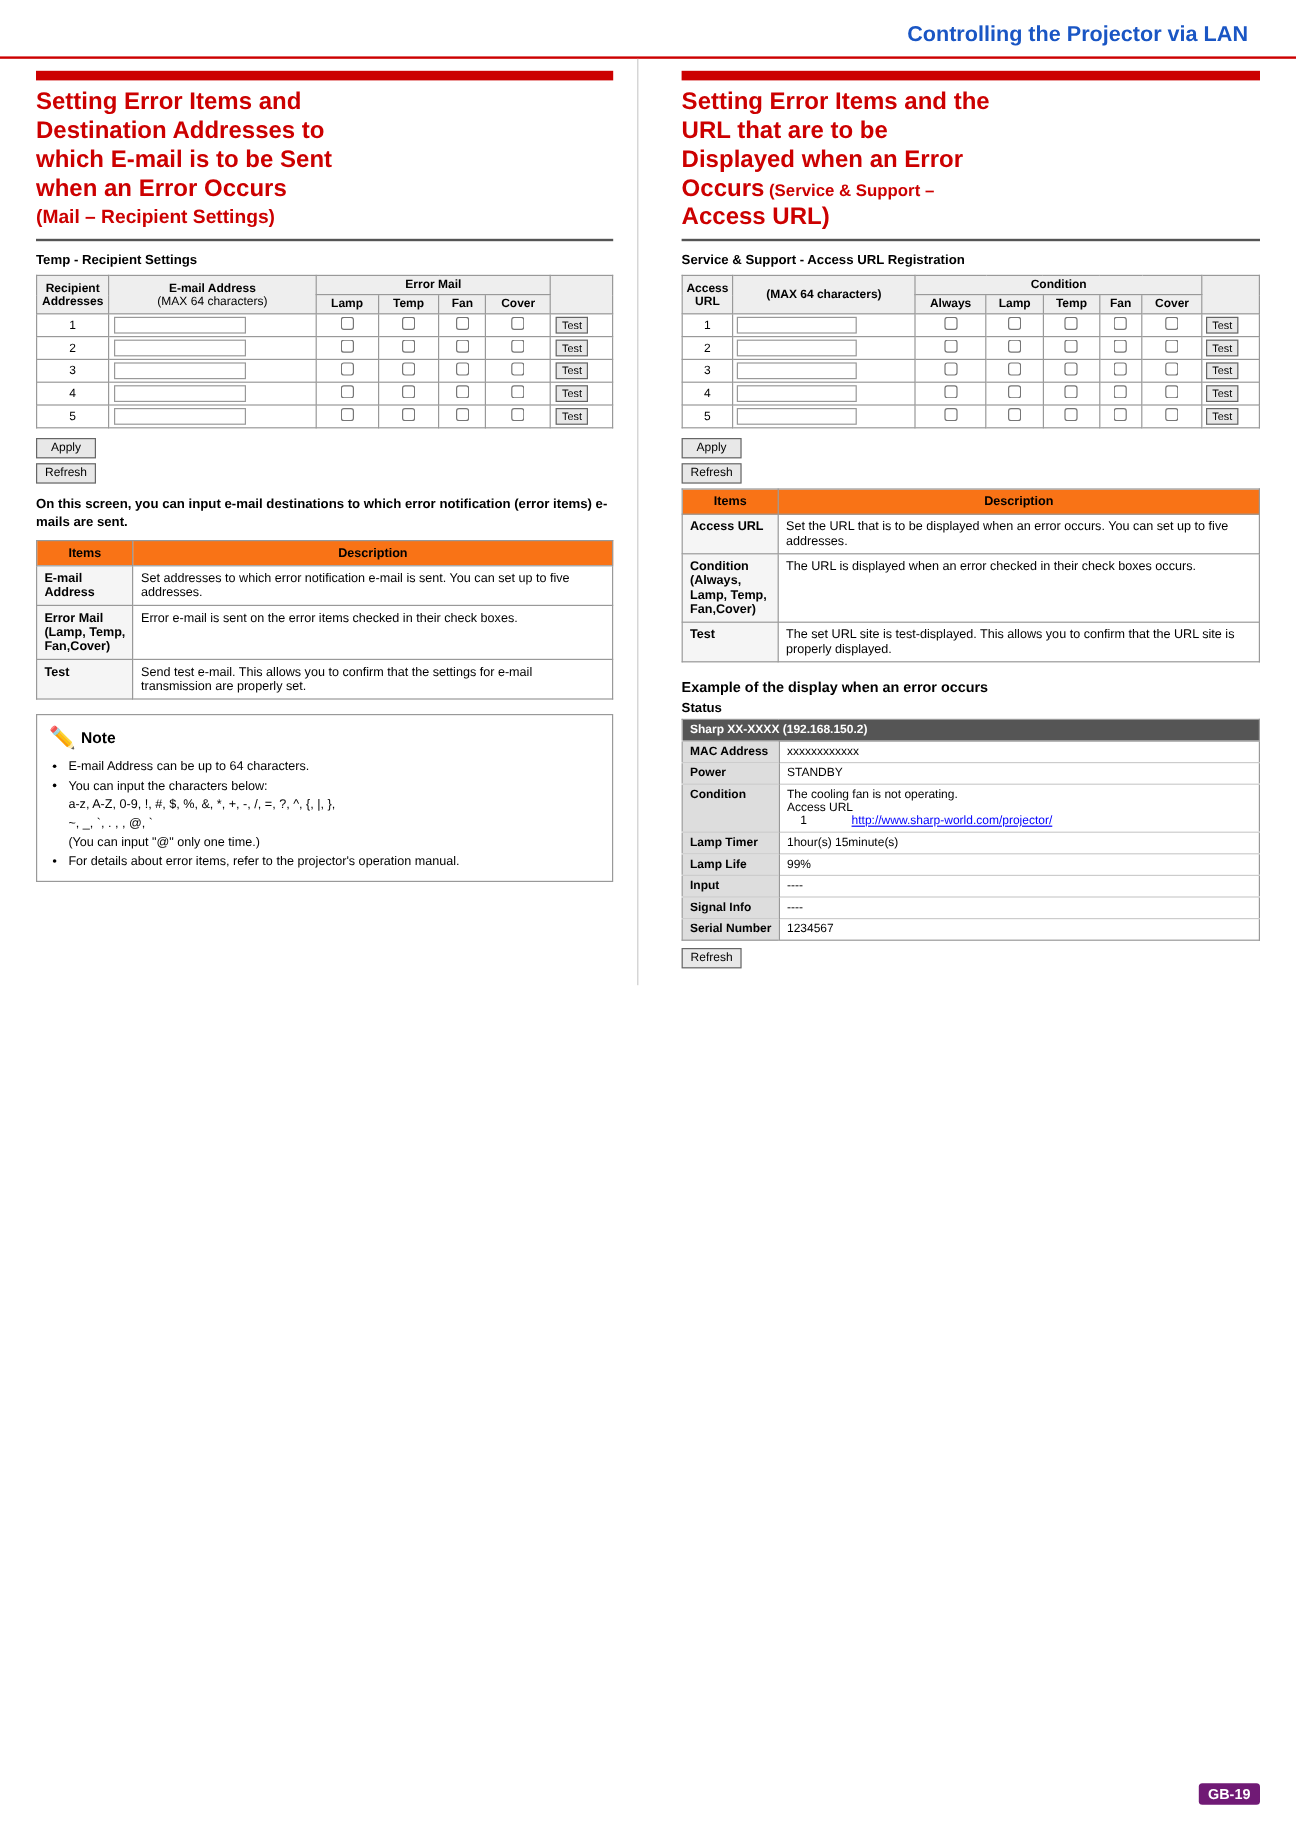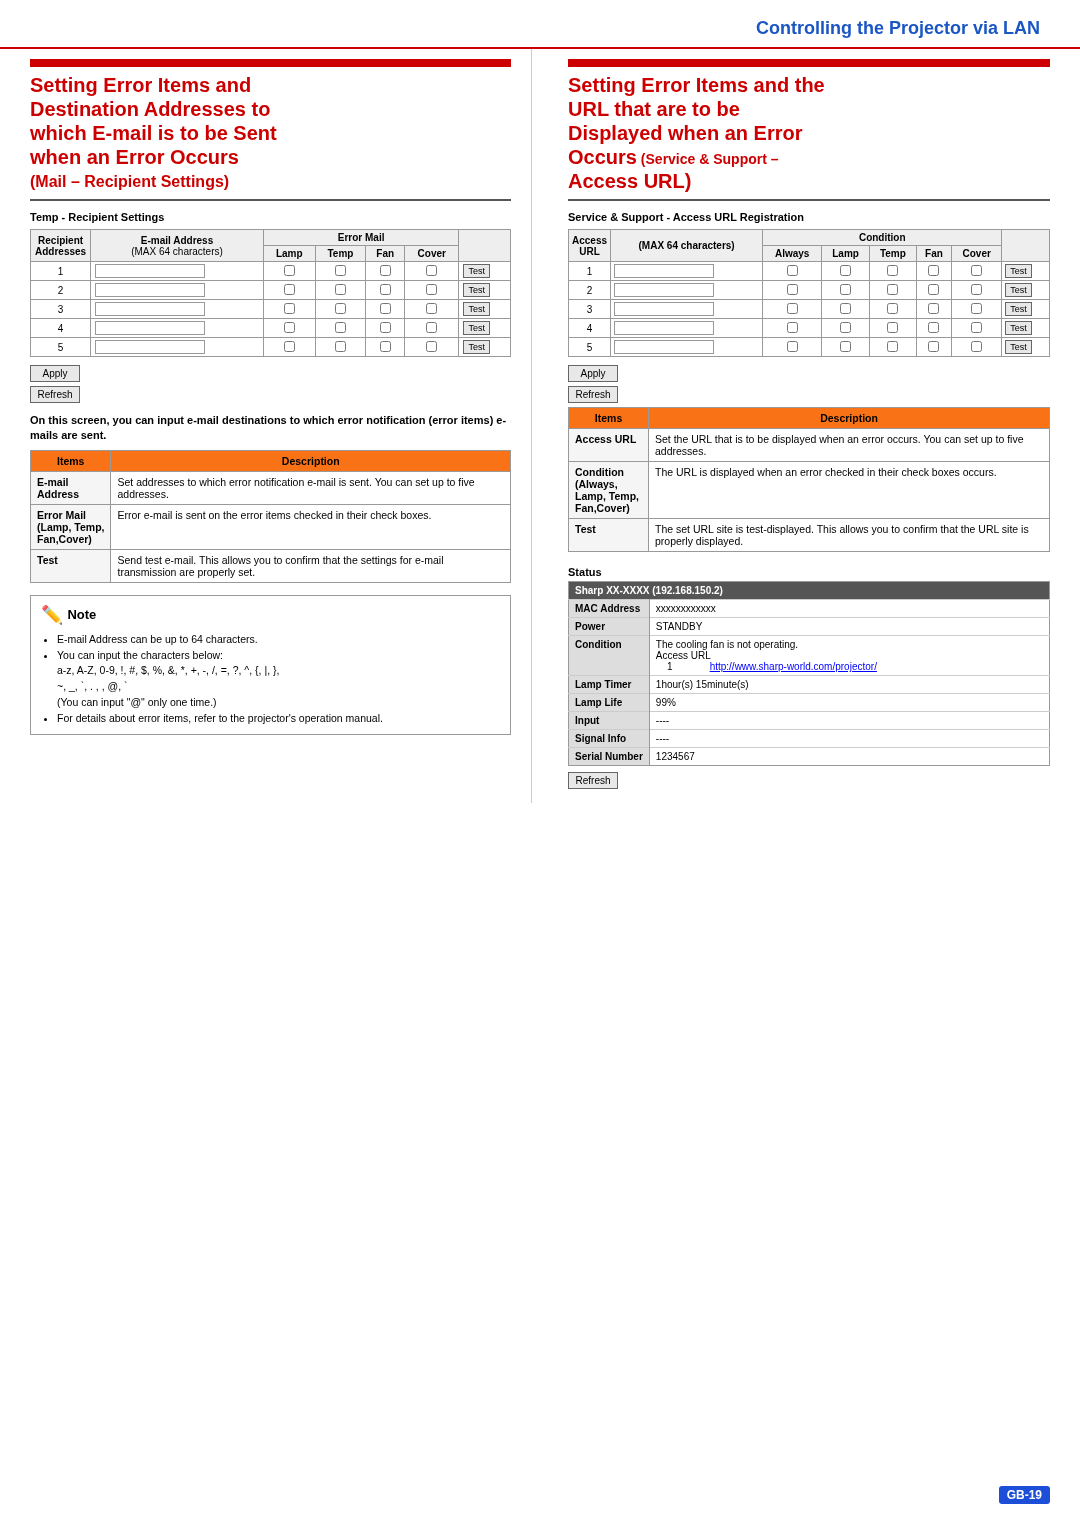--- a/index.html
+++ b/index.html
@@ -219,21 +219,21 @@
     .status-link {
       color: #00f;
       padding-left: 26px;
     }
     .page-num {
       position: absolute;
       bottom: 20px;
       right: 30px;
       font-size: 12px;
       font-weight: bold;
-      background: #1d4ed8;
+      background: #701a75;
       color: #fff;
       padding: 2px 8px;
       border-radius: 3px;
     }
     .col-red-bar {
       height: 8px;
       background: #c00;
       margin-bottom: 6px;
     }
   </style>
@@ -476,20 +476,21 @@
             <td>The URL is displayed when an error checked in their check boxes occurs.</td>
           </tr>
           <tr>
             <td>Test</td>
             <td>The set URL site is test-displayed. This allows you to confirm that the URL site is properly displayed.</td>
           </tr>
         </tbody>
       </table>
 
       <div style="margin-top:14px;">
+        <div style="font-size:12px; font-weight:bold; margin-bottom:4px;">Example of the display when an error occurs</div>
         <div style="font-weight:bold; font-size:11px; margin-bottom:3px;">Status</div>
 
         <table class="status-outer-table">
           <thead>
             <tr>
               <th colspan="2">Sharp XX-XXXX  (192.168.150.2)</th>
             </tr>
           </thead>
           <tbody>
             <tr>

